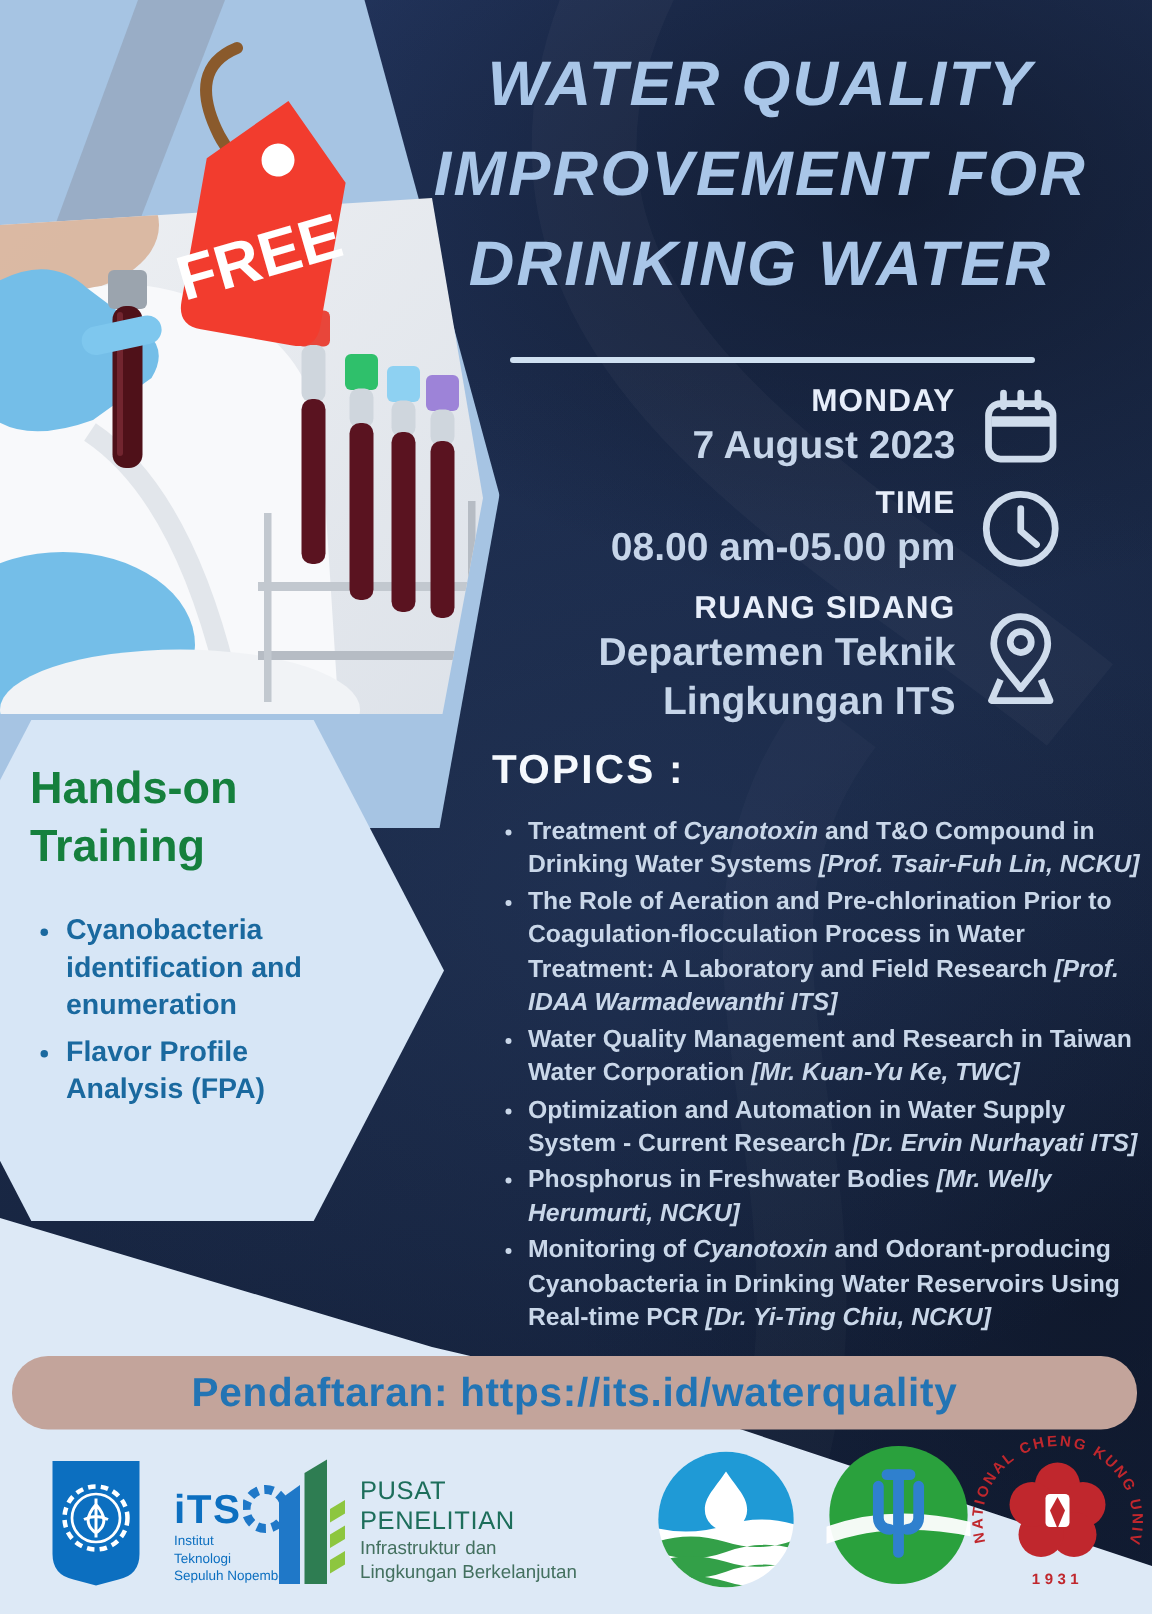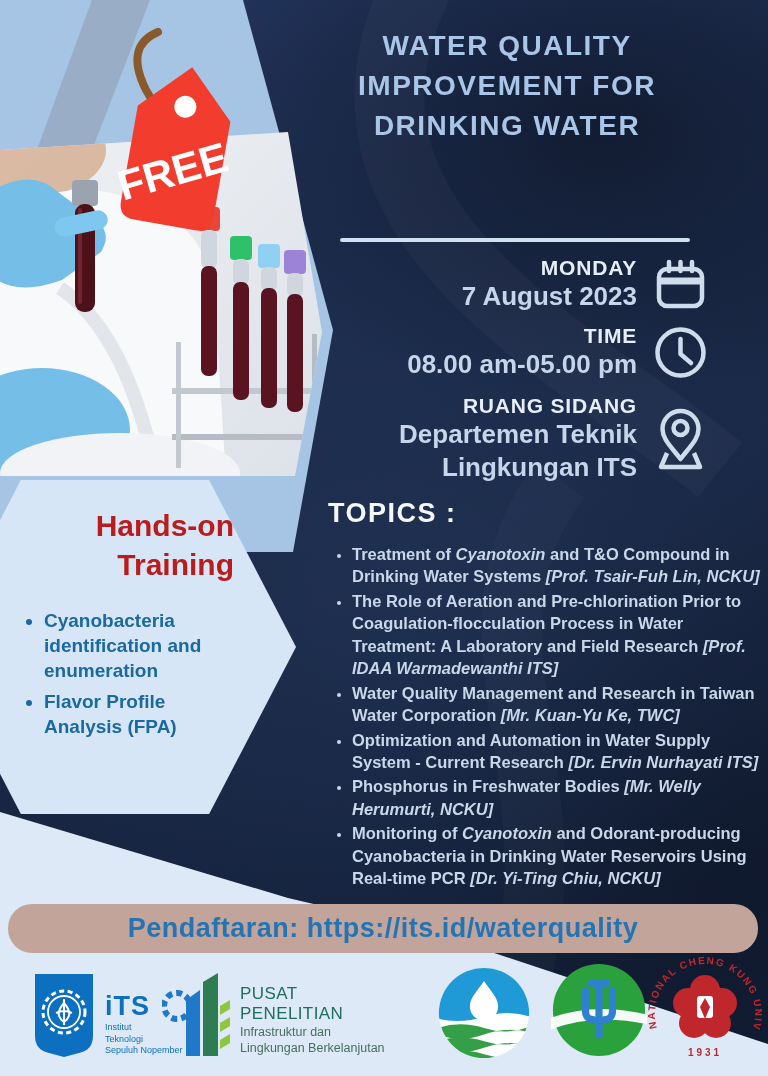--- a/index.html
+++ b/index.html
@@ -35,21 +35,21 @@
     position:absolute;left:0;top:128px;width:330px;height:350px;
     clip-path:polygon(0 22px,288px 4px,322px 204px,295px 348px,0 348px);
   }
 
   
   .free-tag{position:absolute;left:72px;top:14px;width:200px;height:240px;}
 
   
   .title{
     position:absolute;left:268px;top:26px;width:478px;text-align:center;
-    color:#a9c6e8;font-size:28px;font-weight:bold;letter-spacing:1.5px;line-height:1.43;
+    color:#a9c6e8;font-size:42px;font-weight:bold;letter-spacing:1.5px;line-height:1.43;font-style:italic;
   }
   .divider{position:absolute;left:340px;top:238px;width:350px;height:4px;background:#cfe0f1;border-radius:2px;}
 
   
   .sched{position:absolute;right:60px;display:flex;align-items:center;gap:16px;}
   .sched .txt{text-align:right;}
   .sched .lbl{font-size:21px;font-weight:bold;color:#e7eefa;letter-spacing:.8px;}
   .sched .val{font-size:26px;color:#c6d5e9;line-height:1.28;font-weight:bold;}
   .sched svg{flex:0 0 auto;}
   .s1{top:256px;gap:16px;} .s2{top:324px;} .s3{top:394px;}
@@ -67,34 +67,34 @@
   .topics-list li{margin:0 0 2px 0;}
   .topics-list li::marker{color:#c9d7e9;font-size:14px;}
   .it{font-style:italic;}
 
   
   .hexagon{
     position:absolute;left:-66px;top:480px;width:362px;height:334px;background:#d7e6f6;
     clip-path:polygon(24% 0%,76% 0%,100% 50%,76% 100%,24% 100%,0% 50%);
   }
   .hex-inner{position:absolute;left:86px;top:26px;width:214px;}
-  .hex-title{color:#b91c1c;font-size:30px;font-weight:bold;text-align:right;line-height:1.3;}
+  .hex-title{color:#15803d;font-size:30px;font-weight:bold;text-align:left;line-height:1.3;}
   .hex-list{margin:24px 0 0 0;padding:0 0 0 24px;color:#1a699f;font-size:19px;font-weight:bold;line-height:1.32;}
   .hex-list li{margin-bottom:6px;}
   .hex-list li::marker{color:#1a699f;}
 
   
   .reg-bar{
     position:absolute;left:8px;top:904px;width:750px;height:49px;border-radius:24px;
     background:#c3a49b;display:flex;align-items:center;justify-content:center;
   }
   .reg-bar span{color:#2274b4;font-size:27px;font-weight:bold;letter-spacing:.5px;}
 
   
-  .its-logo{position:absolute;left:32px;top:972px;display:flex;gap:9px;align-items:flex-start;}
+  .its-logo{position:absolute;left:32px;top:972px;display:flex;gap:20px;align-items:flex-start;}
   .its-text{padding-top:22px;color:#0c6fc0;}
   .its-abbr{font-size:27px;font-weight:bold;letter-spacing:1px;line-height:.9;}
   .its-name{font-size:9px;line-height:1.25;margin-top:4px;}
   .pusat-logo{position:absolute;left:162px;top:966px;display:flex;gap:10px;align-items:flex-start;}
   .pusat-text{padding-top:18px;}
   .pusat-title{color:#1d6e5b;font-size:17px;font-weight:normal;line-height:1.15;letter-spacing:.4px;}
   .pusat-sub{color:#43705f;font-size:12.5px;line-height:1.25;margin-top:2px;}
   .water-logo{position:absolute;left:437px;top:966px;}
   .tw-logo{position:absolute;left:551px;top:962px;}
   .ncku-logo{position:absolute;left:644px;top:948px;}

